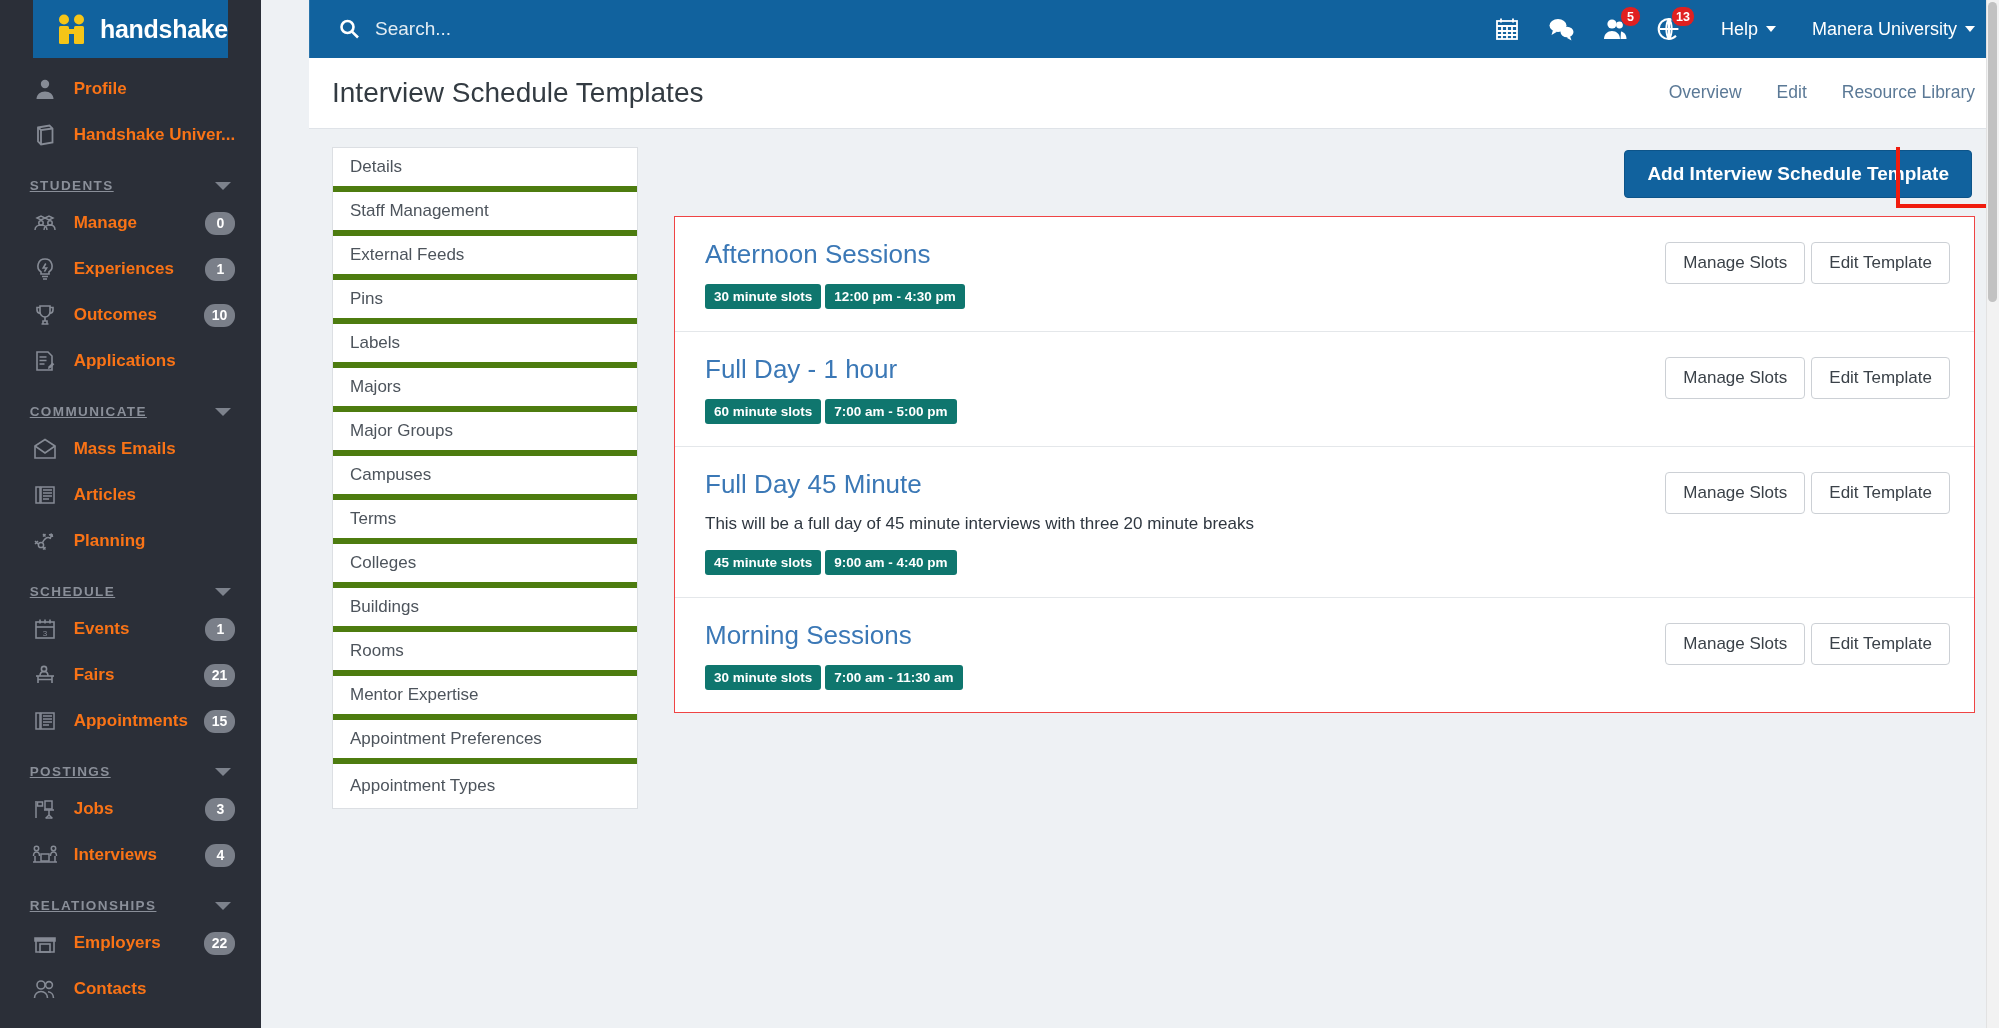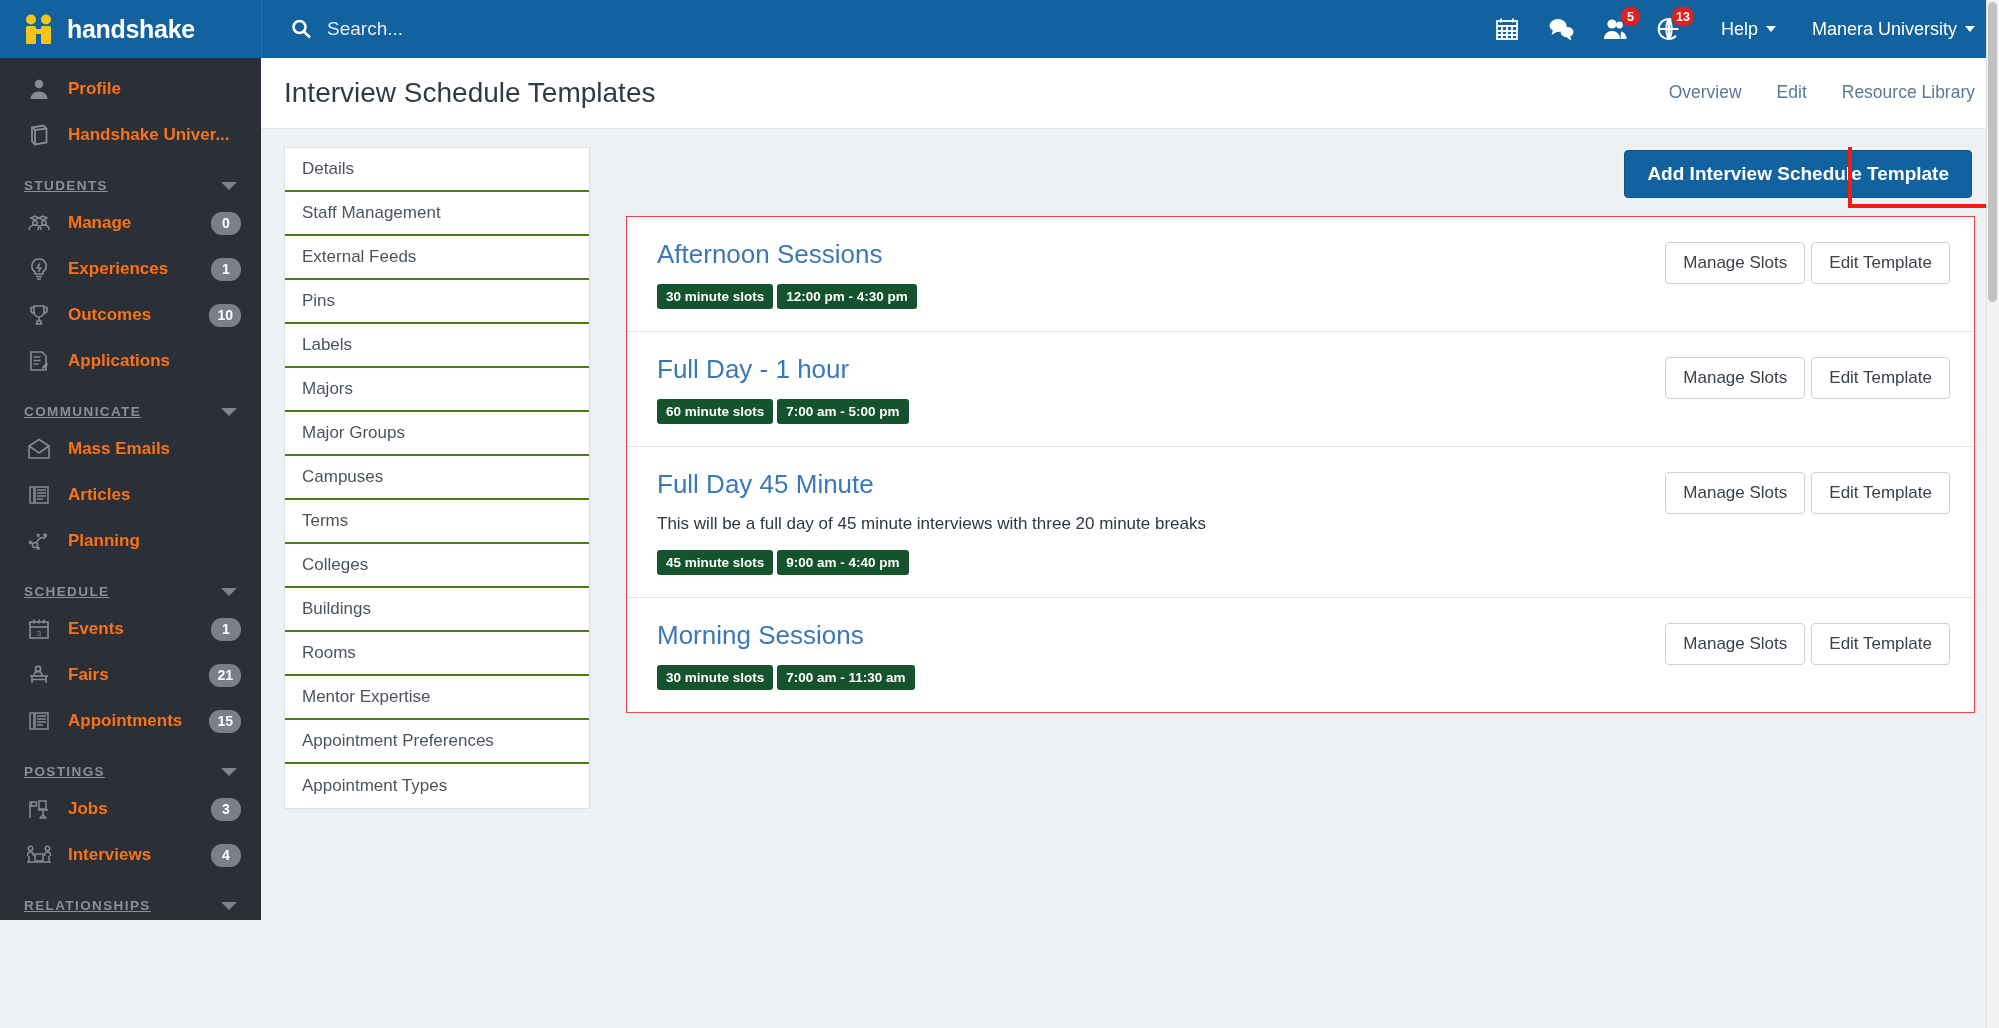--- a/index.html
+++ b/index.html
@@ -6,26 +6,27 @@
   html, body {
     width: 1999px; height: 1028px;
     overflow: hidden;
     font-family: "Liberation Sans", sans-serif;
     background: #eef1f4;
   }
   .app { position: relative; width: 1999px; height: 1028px; display: flex; }
 
   
   .sidebar {
-    width: 261px; min-width: 261px; height: 920px;
+    width: 261px; min-width: 261px; height: 1028px;
     background: #2b2f38;
     display: flex; flex-direction: column;
     overflow: hidden;
     position: relative;
     z-index: 5;
+    align-items: center;
   }
   .logo-bar {
     height: 58px; min-height: 58px;
     background: #11629e;
     display: flex; align-items: center;
     padding-left: 22px;
   }
   .logo-mark { width: 34px; height: 30px; margin-right: 11px; flex: none; }
   .logo-text {
     color: #ffffff; font-size: 25px; font-weight: bold;
@@ -67,21 +68,21 @@
     text-decoration: underline;
   }
   .caret-down {
     width: 0; height: 0;
     border-left: 8px solid transparent;
     border-right: 8px solid transparent;
     border-top: 8px solid #7d828c;
   }
 
   
-  .right { flex: 1; height: 916px; display: flex; flex-direction: column; position: relative; }
+  .right { flex: 1; height: 916px; display: flex; flex-direction: column; position: relative; margin-left: 48px; }
 
   .topbar {
     height: 58px; min-height: 58px;
     background: #11629e;
     display: flex; align-items: center;
     padding-right: 24px;
   }
   .search-wrap {
     display: flex; align-items: center;
     flex: 1; height: 58px; padding-left: 28px;
@@ -146,21 +147,21 @@
     border: 1px solid #dcdfe3;
     align-self: flex-start;
     max-height: 990px;
     overflow: hidden;
   }
   .settings-item {
     height: 44px;
     display: flex; align-items: center;
     padding-left: 17px;
     font-size: 17px; color: #4d545c;
-    border-bottom: 2px solid #4d7c0f;
+    border-bottom: 6px solid #4d7c0f;
     cursor: pointer;
     background: #ffffff;
   }
   .settings-item:last-child { border-bottom: none; }
 
   .content-col {
     flex: 1; position: relative;
     padding: 0 24px 0 36px;
     overflow: hidden;
   }
@@ -197,21 +198,21 @@
   .card-main { flex: 1; min-width: 0; }
   .card-title {
     color: #3b78b6; font-size: 26px; font-weight: normal;
     margin-bottom: 14px; cursor: pointer; display: inline-block;
   }
   .card-desc {
     color: #2f3740; font-size: 17px; margin-bottom: 16px;
   }
   .tag-row { display: flex; gap: 4px; }
   .tag {
-    background: #14532d; color: #ffffff;
+    background: #0f766e; color: #ffffff;
     font-size: 13.5px; font-weight: bold;
     padding: 5px 9px; border-radius: 3px;
     white-space: nowrap;
   }
   .card-actions { display: flex; gap: 6px; padding-top: 3px; flex: none; }
   .ghost-btn {
     background: #ffffff; border: 1px solid #ccd0d5;
     border-radius: 4px;
     font-size: 17px; color: #3b4249;
     padding: 10px 17px; cursor: pointer; white-space: nowrap;

